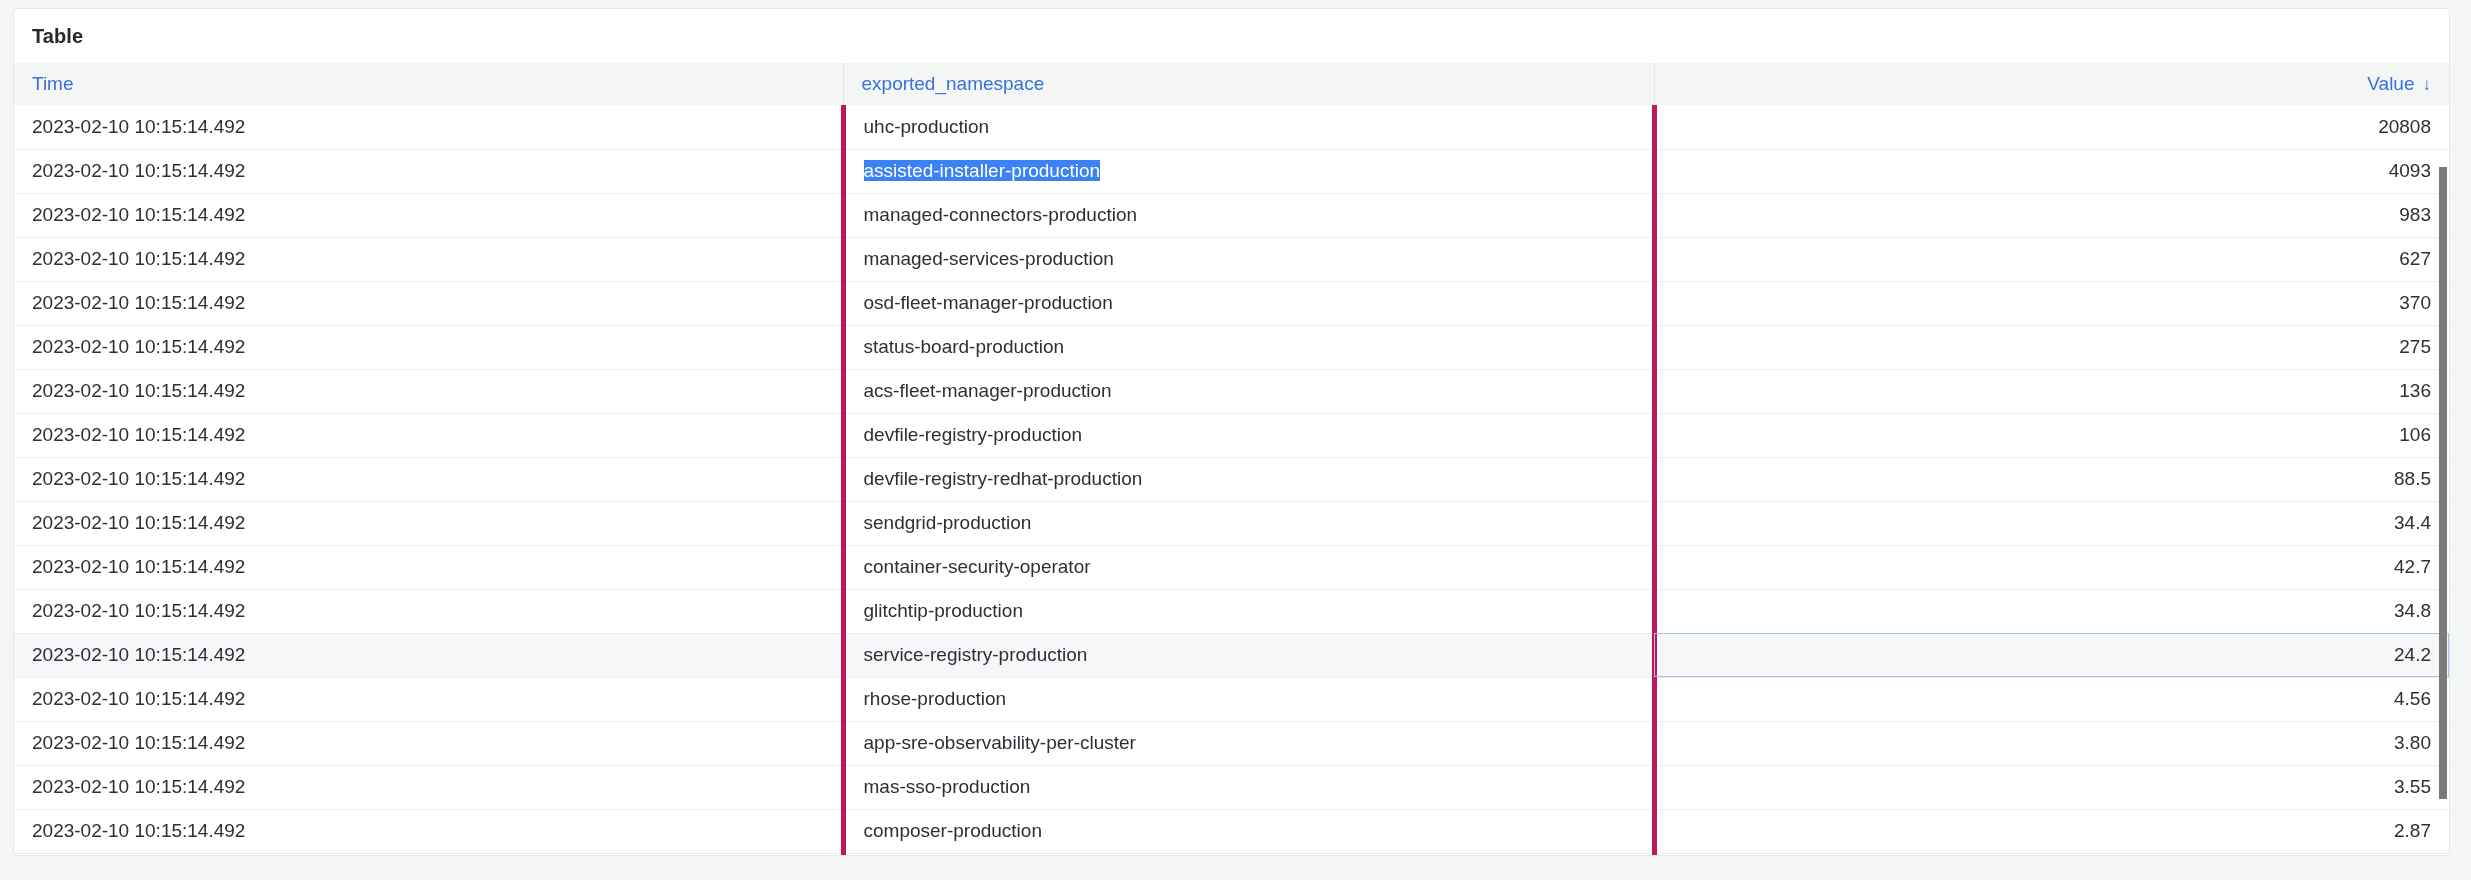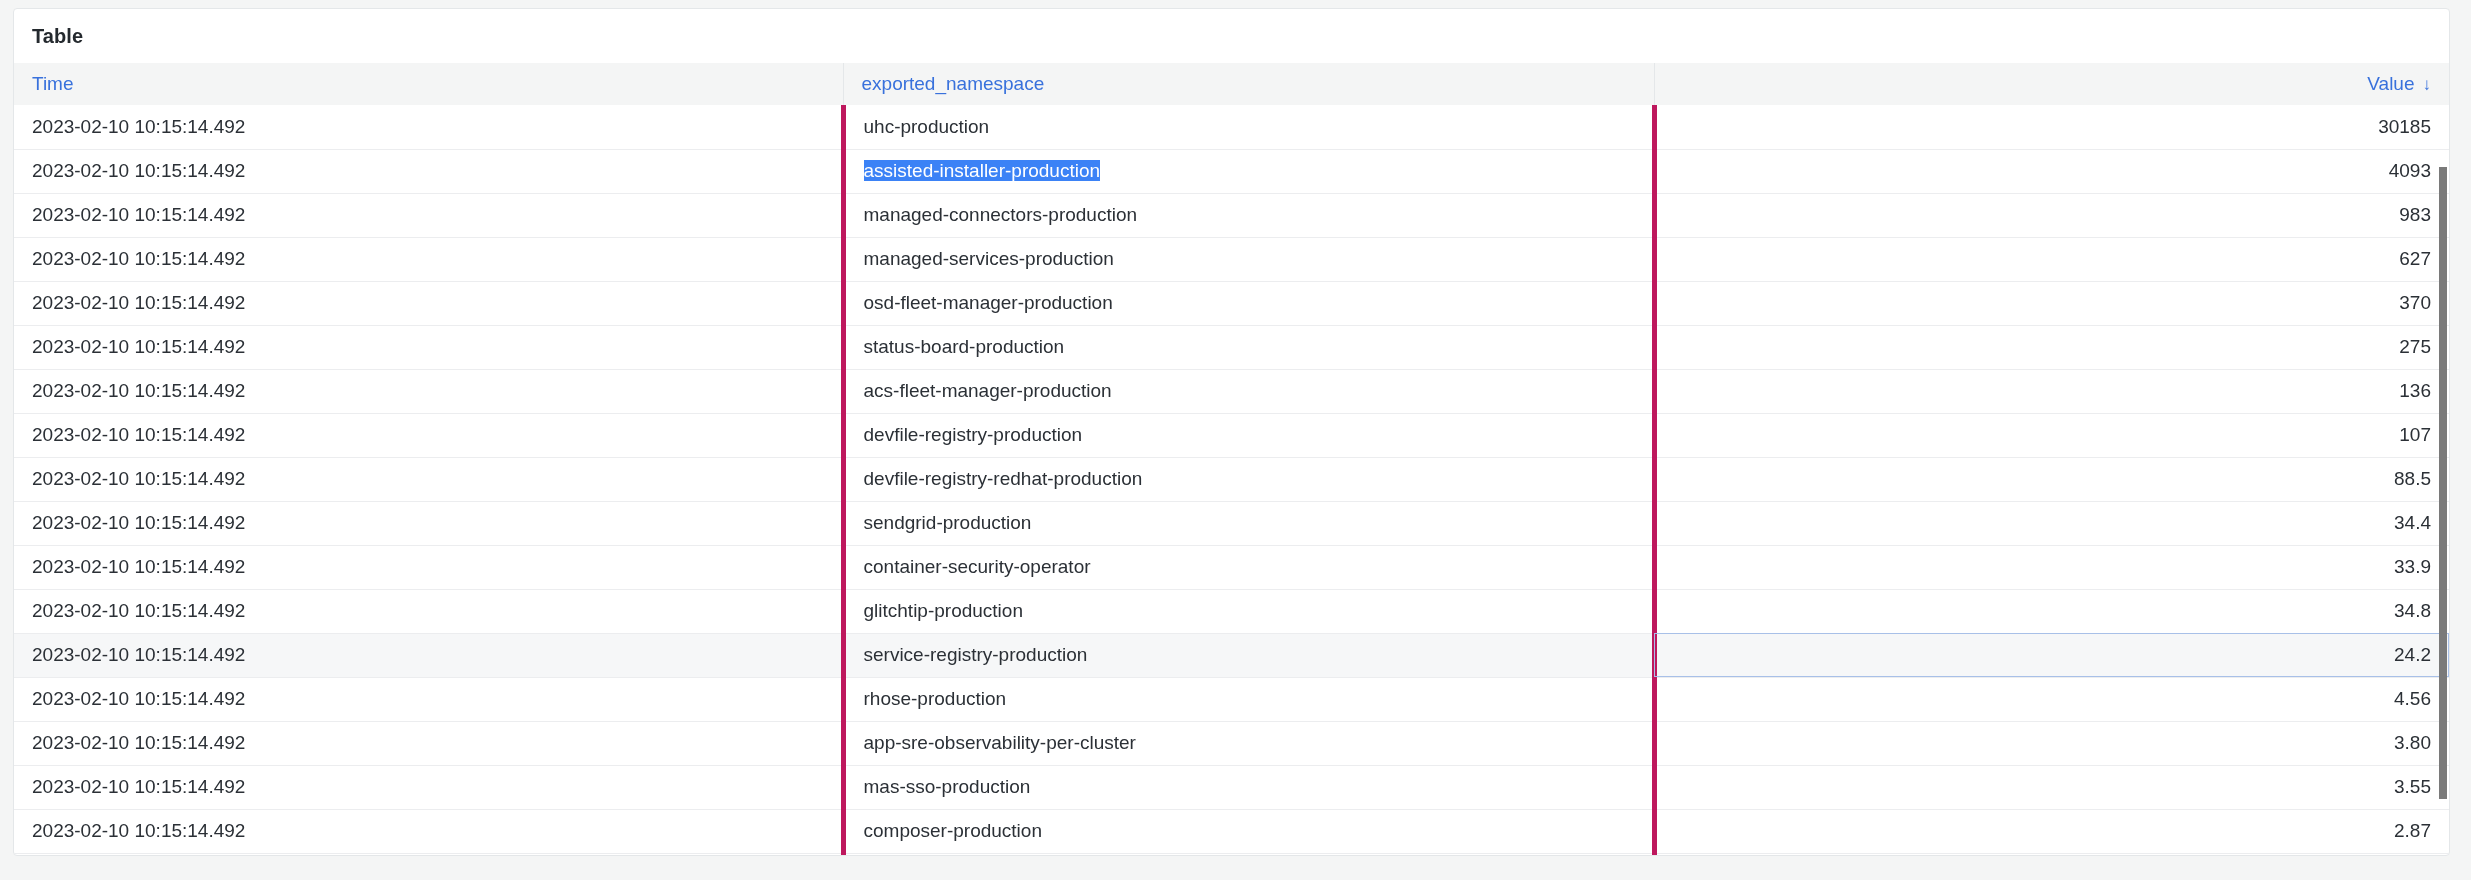--- a/index.html
+++ b/index.html
@@ -163,21 +163,21 @@
               <span>Value</span>
               <span class="sort-arrow">↓</span>
             </span>
           </th>
         </tr>
       </thead>
       <tbody id="tbody">
           <tr>
             <td>2023-02-10 10:15:14.492</td>
             <td>uhc-production</td>
-            <td>30185</td>
+            <td>20808</td>
           </tr>
           <tr>
             <td>2023-02-10 10:15:14.492</td>
             <td><span class="sel-text">assisted-installer-production</span></td>
             <td>4093</td>
           </tr>
           <tr>
             <td>2023-02-10 10:15:14.492</td>
             <td>managed-connectors-production</td>
             <td>983</td>
@@ -198,36 +198,36 @@
             <td>275</td>
           </tr>
           <tr>
             <td>2023-02-10 10:15:14.492</td>
             <td>acs-fleet-manager-production</td>
             <td>136</td>
           </tr>
           <tr>
             <td>2023-02-10 10:15:14.492</td>
             <td>devfile-registry-production</td>
-            <td>107</td>
+            <td>106</td>
           </tr>
           <tr>
             <td>2023-02-10 10:15:14.492</td>
             <td>devfile-registry-redhat-production</td>
             <td>88.5</td>
           </tr>
           <tr>
             <td>2023-02-10 10:15:14.492</td>
             <td>sendgrid-production</td>
             <td>34.4</td>
           </tr>
           <tr>
             <td>2023-02-10 10:15:14.492</td>
             <td>container-security-operator</td>
-            <td>33.9</td>
+            <td>42.7</td>
           </tr>
           <tr>
             <td>2023-02-10 10:15:14.492</td>
             <td>glitchtip-production</td>
             <td>34.8</td>
           </tr>
           <tr class="row-hover">
             <td>2023-02-10 10:15:14.492</td>
             <td>service-registry-production</td>
             <td class="cell-focus">24.2</td>

